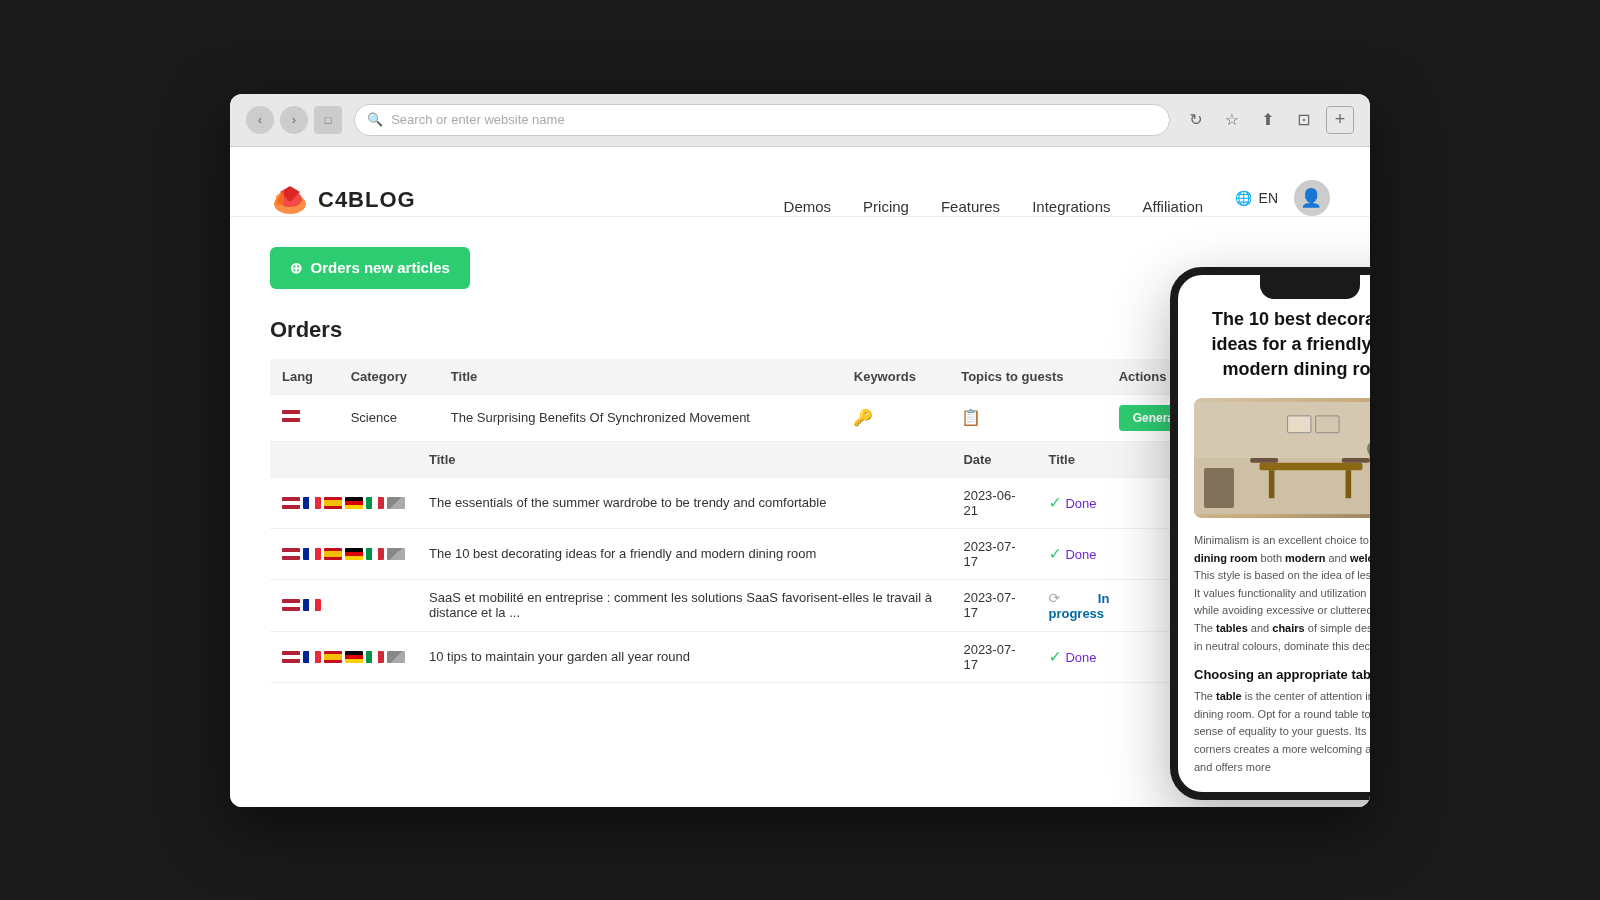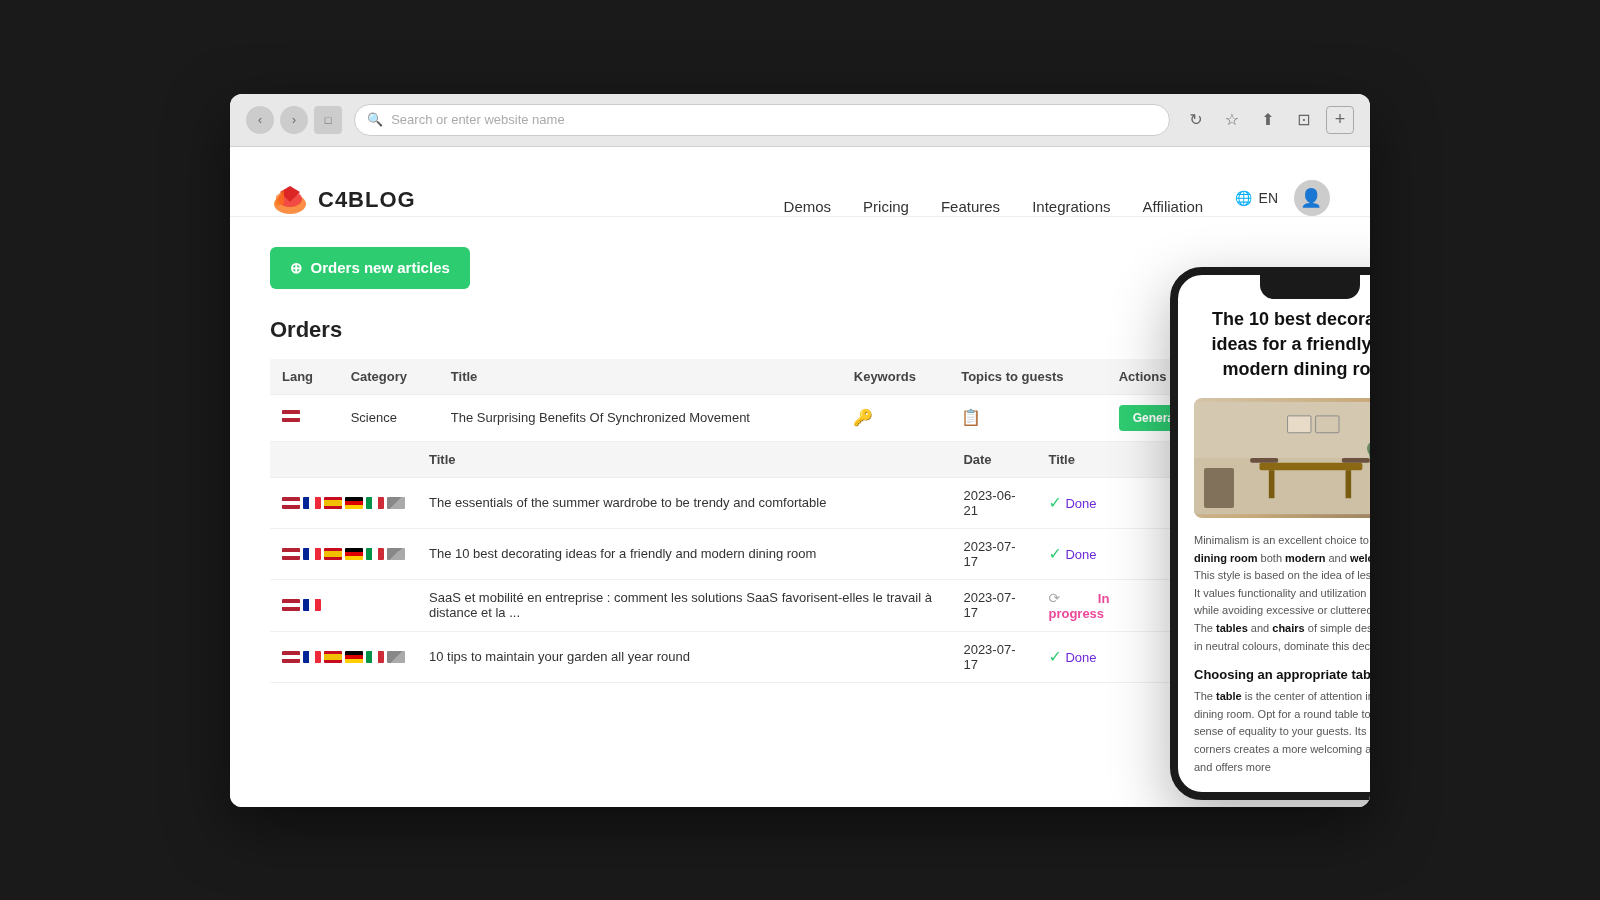--- a/index.html
+++ b/index.html
@@ -272,21 +272,21 @@
     }
 
     .flag-us { background: linear-gradient(to bottom, #B22234 33%, white 33%, white 66%, #B22234 66%); }
     .flag-fr { background: linear-gradient(to right, #002395 33%, white 33%, white 66%, #ED2939 66%); }
     .flag-es { background: linear-gradient(to bottom, #c60b1e 25%, #f1bf00 25%, #f1bf00 75%, #c60b1e 75%); }
     .flag-de { background: linear-gradient(to bottom, #000 33%, #D00 33%, #D00 66%, #FFCE00 66%); }
     .flag-it { background: linear-gradient(to right, #009246 33%, white 33%, white 66%, #CE2B37 66%); }
     .flag-multi { background: linear-gradient(135deg, #888 50%, #aaa 50%); }
 
     .status-done { color: #6d28d9; font-weight: 400; }
-    .status-progress { color: #ec4899; font-weight: 600; margin-left: 34px; }
+    .status-progress { color: #0369a1; font-weight: 600; margin-left: 34px; }
 
     .check-icon { color: #2ecc71; font-size: 16px; }
     .spinner-icon { color: #aaa; font-size: 14px; }
 
     .action-icons {
       display: flex;
       gap: 6px;
       align-items: center;
     }
 

